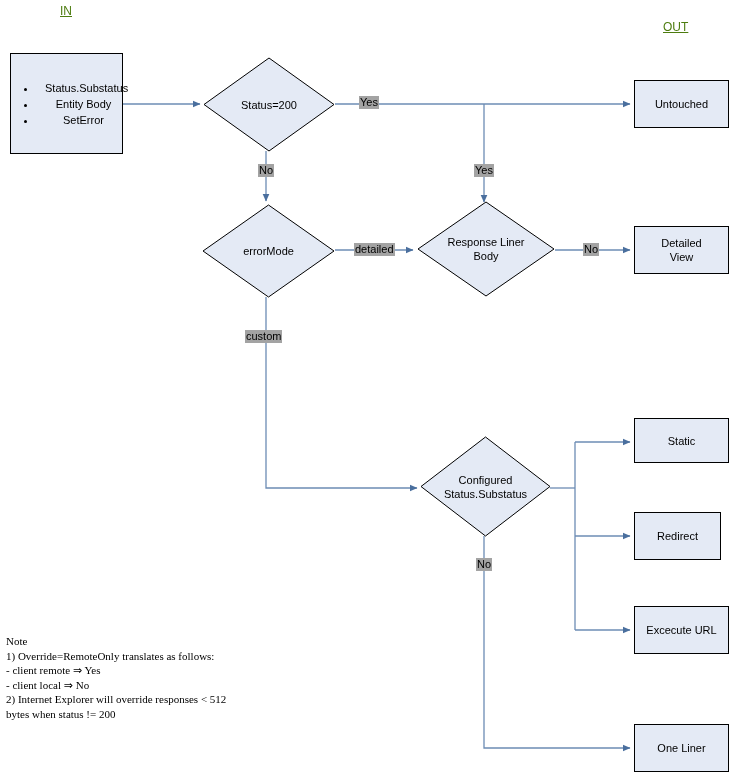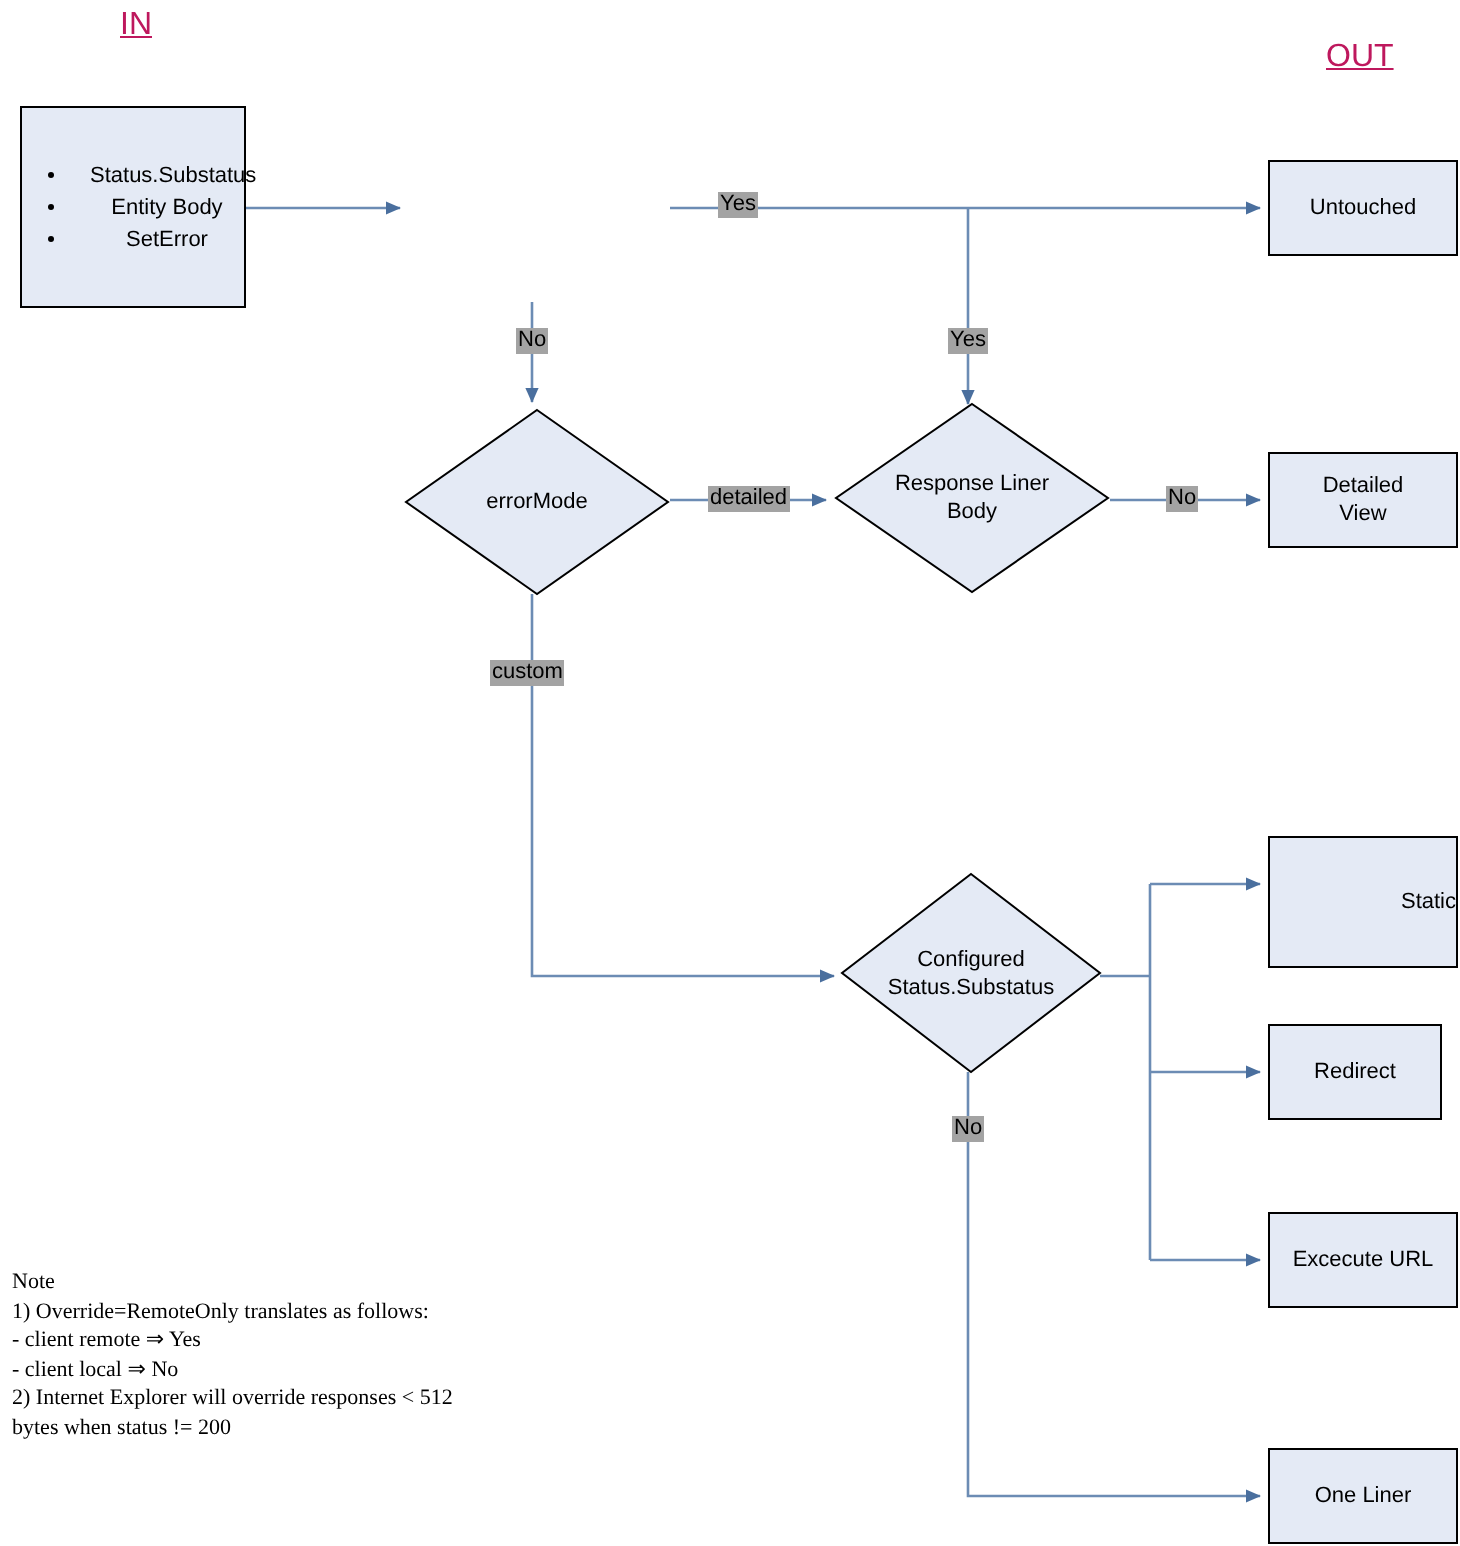--- a/index.html
+++ b/index.html
@@ -21,22 +21,22 @@
   svg.wires {
     position: absolute;
     left: 0;
     top: 0;
     width: 730px;
     height: 773px;
     pointer-events: none;
   }
   .hdr {
     position: absolute;
-    font-size: 16px;
-    color: #be185d;
+    font-size: 12px;
+    color: #4d7c0f;
     white-space: nowrap;
     text-decoration: underline;
   }
   .node-box {
     position: absolute;
     box-sizing: border-box;
     background: #e4eaf5;
     border: 1px solid #000000;
     display: flex;
     align-items: center;
@@ -145,20 +145,26 @@
   </svg>
 
   <div class="node-box in-box" style="left:10px; top:53px; width:113px; height:101px;">
     <ul class="in-list" style="margin-top:26px;">
       <li>Status.Substatus</li>
       <li>Entity Body</li>
       <li>SetError</li>
     </ul>
   </div>
 
+  <div class="diamond" style="left:203px; top:57px; width:132px; height:95px;">
+    <svg width="132" height="95" viewBox="0 0 132 95" xmlns="http://www.w3.org/2000/svg">
+      <polygon points="66,1 131,47.5 66,94 1,47.5" fill="#e4eaf5" stroke="#000000" stroke-width="1"></polygon>
+    </svg>
+    <div class="dlabel">Status=200</div>
+  </div>
 
   <div class="diamond" style="left:202px; top:204px; width:133px; height:94px;">
     <svg width="133" height="94" viewBox="0 0 133 94" xmlns="http://www.w3.org/2000/svg">
       <polygon points="66.5,1 132,47 66.5,93 1,47" fill="#e4eaf5" stroke="#000000" stroke-width="1"></polygon>
     </svg>
     <div class="dlabel">errorMode</div>
   </div>
 
   <div class="diamond" style="left:417px; top:201px; width:138px; height:96px;">
     <svg width="138" height="96" viewBox="0 0 138 96" xmlns="http://www.w3.org/2000/svg">
@@ -178,21 +184,21 @@
 
   <div class="node-box" style="left:634px; top:80px; width:95px; height:48px;">
     <span>Untouched</span>
   </div>
 
   <div class="node-box" style="left:634px; top:226px; width:95px; height:48px; white-space:pre-line;">
     <span>Detailed
 View</span>
   </div>
 
-  <div class="node-box" style="left:634px; top:418px; width:95px; height:66px;justify-content:flex-end;">
+  <div class="node-box" style="left:634px; top:418px; width:95px; height:45px;">
     <span>Static</span>
   </div>
 
   <div class="node-box" style="left:634px; top:512px; width:87px; height:48px;">
     <span>Redirect</span>
   </div>
 
   <div class="node-box" style="left:634px; top:606px; width:95px; height:48px;">
     <span>Excecute URL</span>
   </div>

